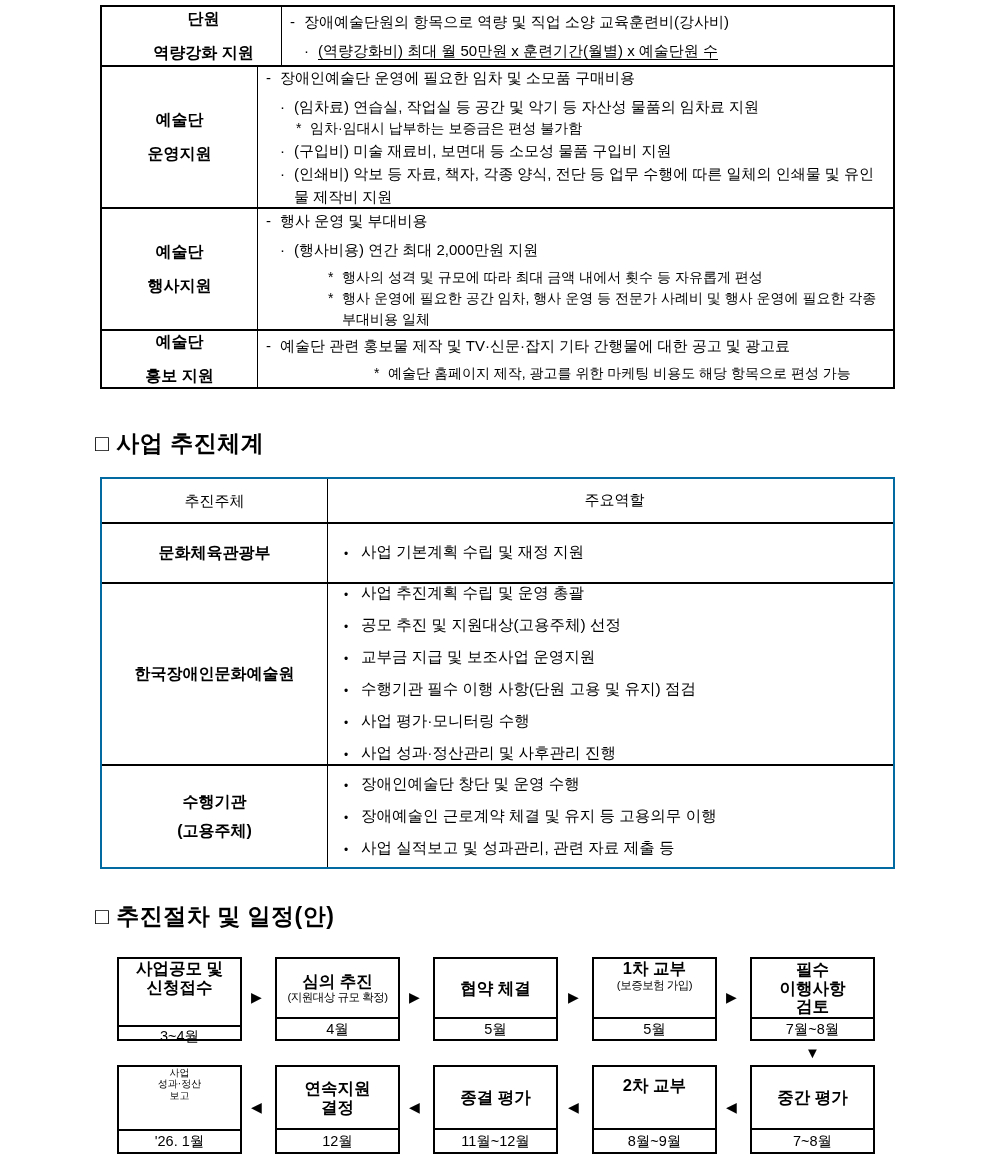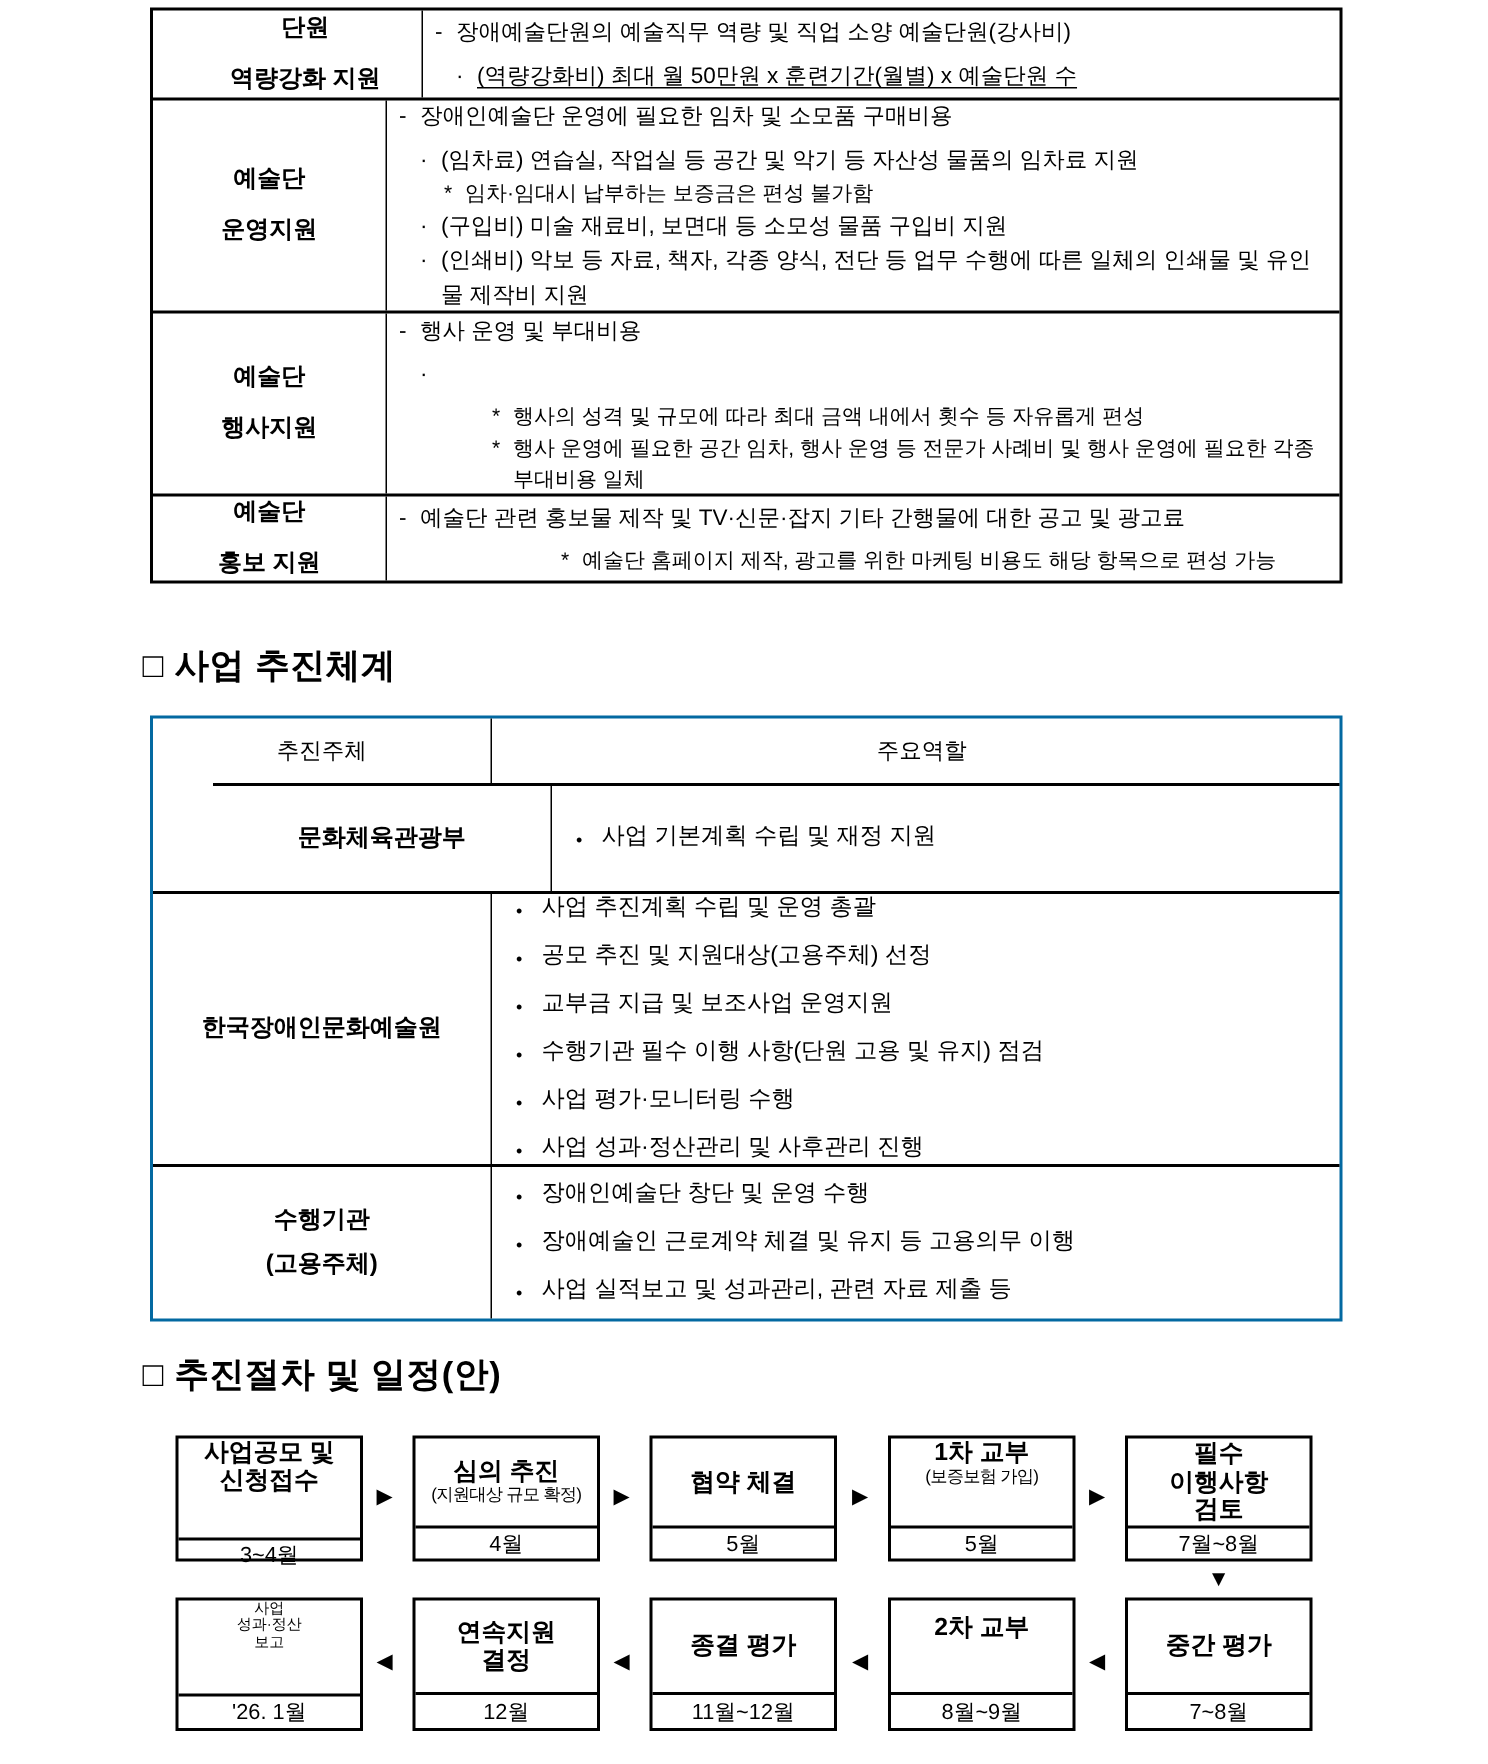--- a/index.html
+++ b/index.html
@@ -83,21 +83,21 @@
 <body>
 
 <div class="abs t1">
 
   <div class="t1row" style="height:58px;padding-left:24px;">
     <div class="t1label">단원
 역량강화 지원</div>
     <div class="t1body">
       <div class="it">
         <span class="mk">-</span>
-        <span class="txt">장애예술단원의 예술직무 역량 및 직업 소양 예술단원(강사비)</span>
+        <span class="txt">장애예술단원의 항목으로 역량 및 직업 소양 교육훈련비(강사비)</span>
       </div>
       <div class="it dot gap">
         <span class="mk">·</span>
         <span class="txt ul">(역량강화비) 최대 월 50만원 x 훈련기간(월별) x 예술단원 수</span>
       </div>
     </div>
   </div>
 
   <div class="t1row" style="height:142px;">
     <div class="t1label">예술단
@@ -129,20 +129,21 @@
   <div class="t1row" style="height:122px;">
     <div class="t1label">예술단
 행사지원</div>
     <div class="t1body">
       <div class="it">
         <span class="mk">-</span>
         <span class="txt">행사 운영 및 부대비용</span>
       </div>
       <div class="it dot gap">
         <span class="mk">·</span>
+        <span class="txt">(행사비용) 연간 최대 2,000만원 지원</span>
       </div>
       <div class="it star s2 gap">
         <span class="mk">*</span>
         <span class="txt">행사의 성격 및 규모에 따라 최대 금액 내에서 횟수 등 자유롭게 편성</span>
       </div>
       <div class="it star s2">
         <span class="mk">*</span>
         <span class="txt">행사 운영에 필요한 공간 임차, 행사 운영 등 전문가 사례비 및 행사 운영에 필요한 각종 부대비용 일체</span>
       </div>
     </div>
@@ -167,21 +168,21 @@
 
 <div class="abs heading h1">□ 사업 추진체계</div>
 
 <div class="abs t2">
 
   <div class="t2row t2hdr">
     <div class="t2c1">추진주체</div>
     <div class="t2c2">주요역할</div>
   </div>
 
-  <div class="t2row" style="height:72px;margin-left:40px;">
+  <div class="t2row" style="height:60px;">
     <div class="t2c1 t2org">문화체육관광부</div>
     <div class="t2c2">
       <div class="role">
         <span class="mk">•</span>
         <span>사업 기본계획 수립 및 재정 지원</span>
       </div>
     </div>
   </div>
 
   <div class="t2row" style="height:182px;">

